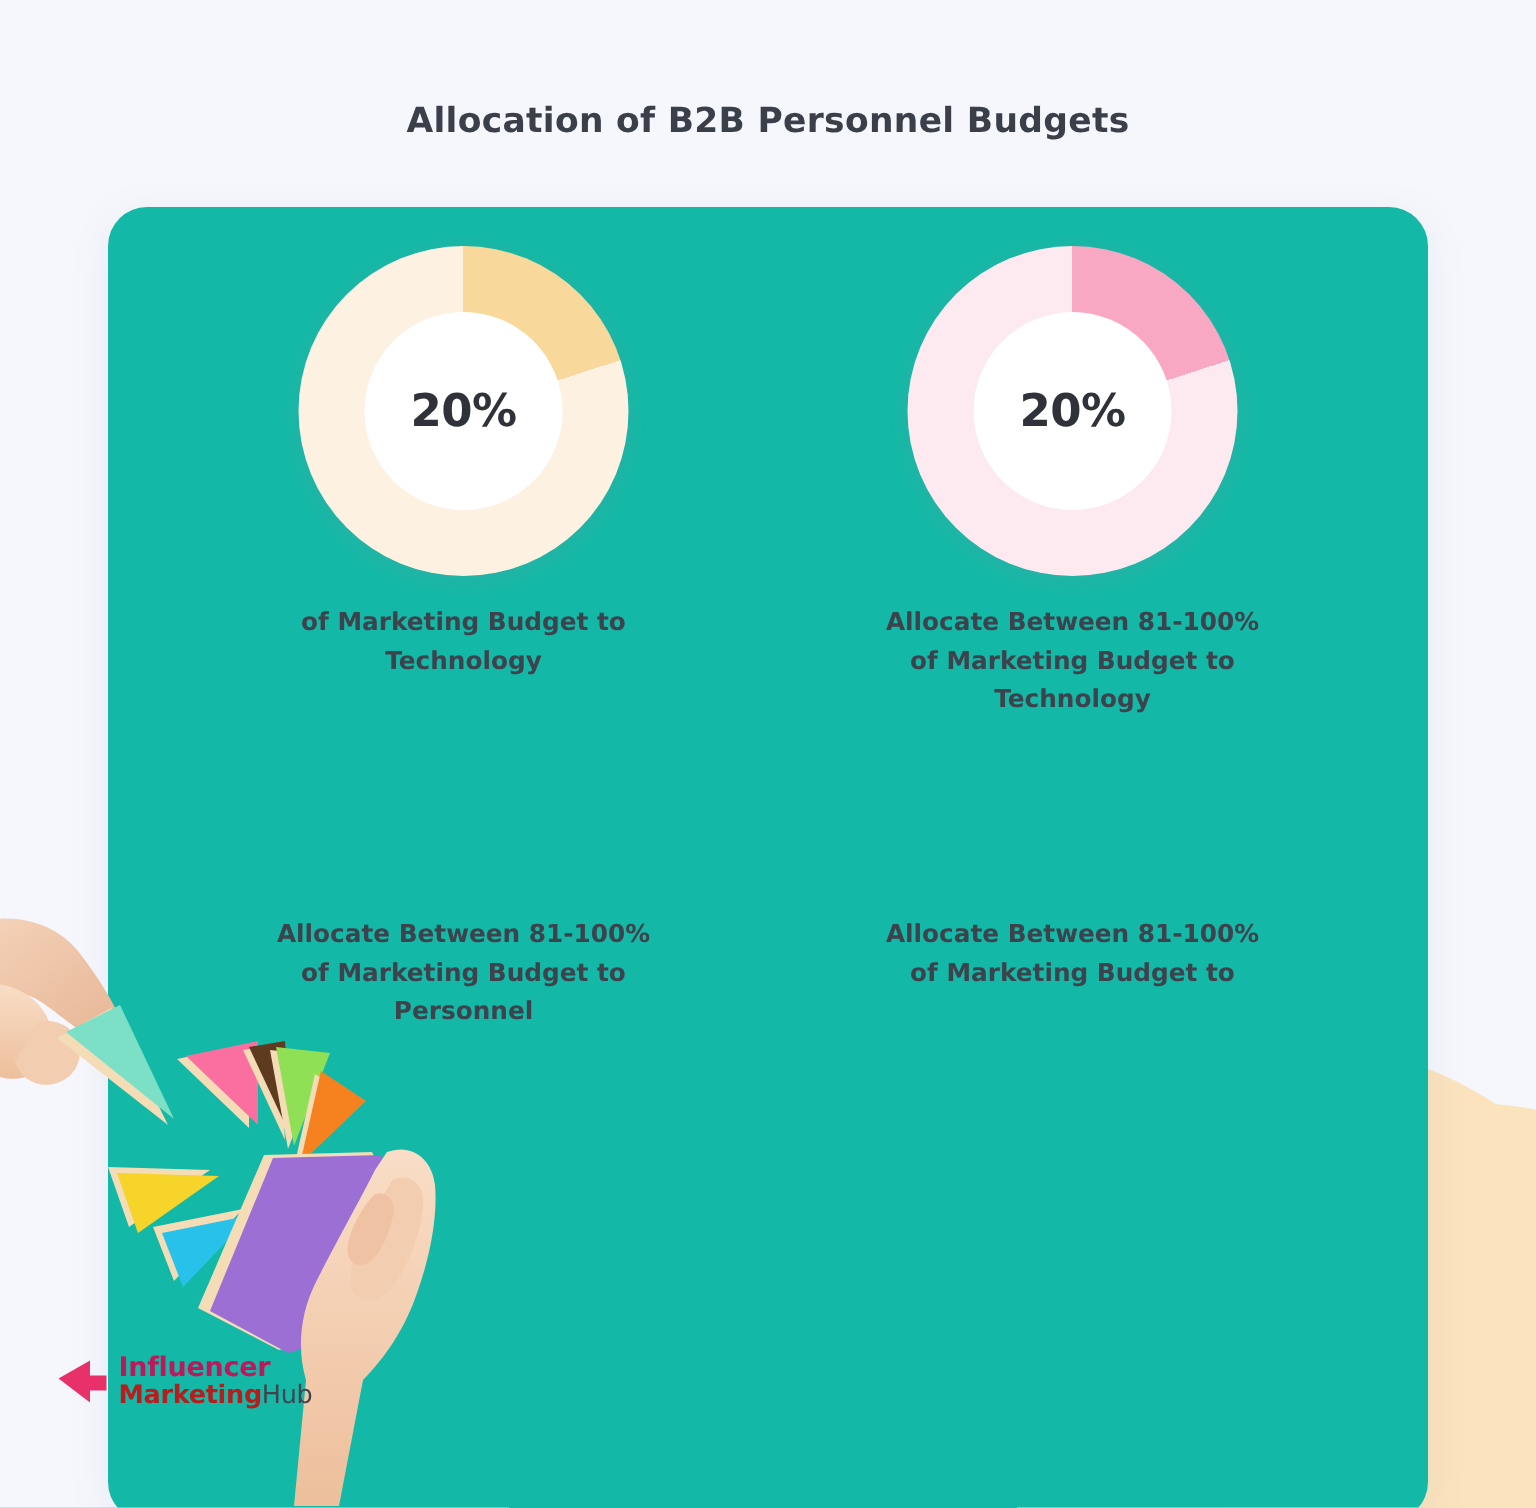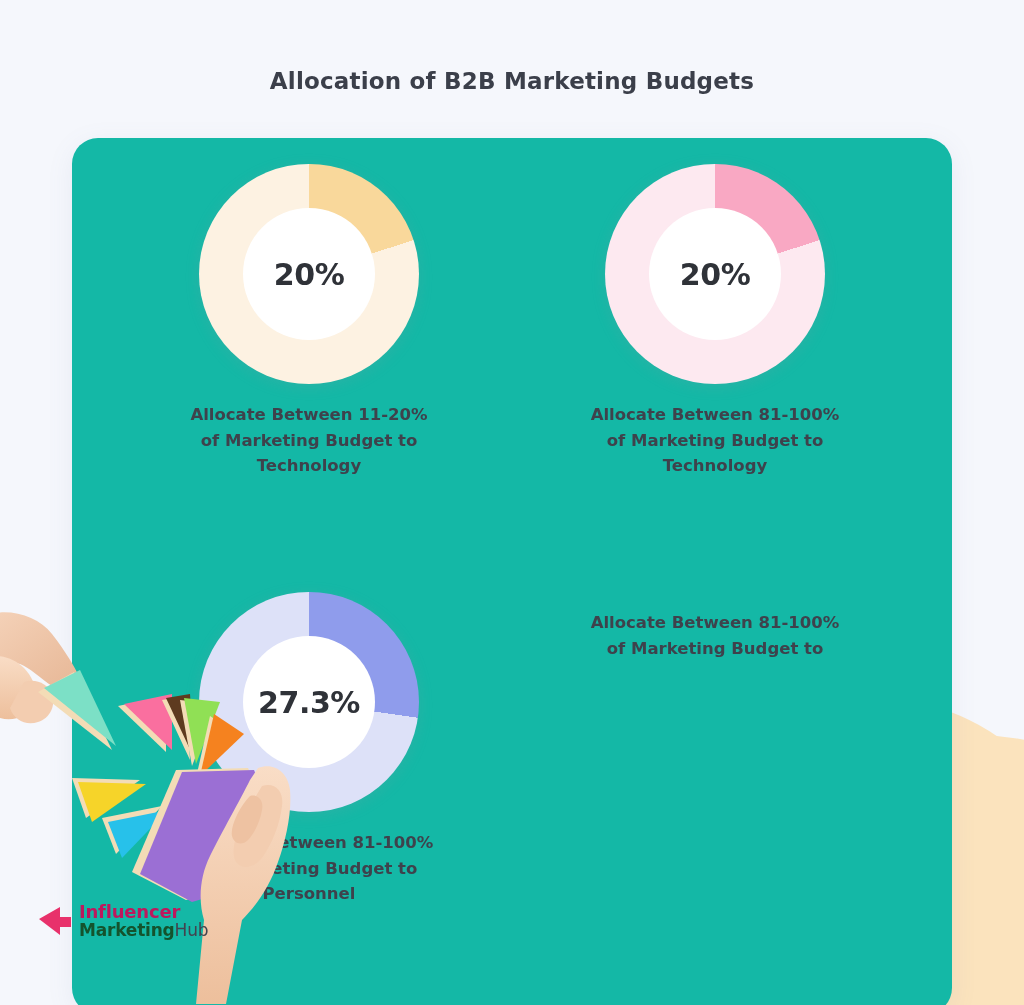--- a/index.html
+++ b/index.html
@@ -88,45 +88,44 @@
   .logo-mark{ width:34px; height:32px; flex:0 0 auto; }
   .logo-text{ display:flex; flex-direction:column; line-height:1.05; }
   .logo-l1{
     font-family:"DejaVu Sans", sans-serif;
     font-size:18px; font-weight:bold; color:#be185d; letter-spacing:-.2px;
   }
   .logo-l2{
     font-family:"DejaVu Sans", sans-serif;
     font-size:17px; color:#43434f; letter-spacing:-.2px;
   }
-  .logo-l2 b{ font-weight:bold; color:#14532d; }
+  .logo-l2 b{ font-weight:bold; color:#b91c1c; }
 </style>
 </head>
 <body>
 
 <div id="stage">
 
   <div class="blob-peach"></div>
   <div class="blob-peach-2"></div>
 
-  <div class="page-title">Allocation of B2B Marketing Budgets</div>
+  <div class="page-title">Allocation of B2B Personnel Budgets</div>
 
   <div class="card">
     <div class="grid">
 
       <div class="cell">
         <div class="donut-wrap">
           <div class="donut" id="donut0" style="background: conic-gradient(rgb(249, 216, 155) 0deg, rgb(249, 216, 155) 72deg, rgb(253, 242, 226) 72deg, rgb(253, 242, 226) 360deg);">
             <div class="hole">
               <span class="value">20%</span>
             </div>
           </div>
         </div>
         <div class="caption">
-          <div>Allocate Between 11-20%</div>
           <div>of Marketing Budget to</div>
           <div>Technology</div>
         </div>
       </div>
 
       <div class="cell">
         <div class="donut-wrap">
           <div class="donut" id="donut1" style="background: conic-gradient(rgb(249, 168, 195) 0deg, rgb(249, 168, 195) 72deg, rgb(253, 233, 240) 72deg, rgb(253, 233, 240) 360deg);">
             <div class="hole">
               <span class="value">20%</span>
@@ -134,27 +133,20 @@
           </div>
         </div>
         <div class="caption">
           <div>Allocate Between 81-100%</div>
           <div>of Marketing Budget to</div>
           <div>Technology</div>
         </div>
       </div>
 
       <div class="cell r2">
-        <div class="donut-wrap">
-          <div class="donut" id="donut2" style="background: conic-gradient(rgb(143, 156, 236) 0deg, rgb(143, 156, 236) 98.28deg, rgb(221, 225, 248) 98.28deg, rgb(221, 225, 248) 360deg);">
-            <div class="hole">
-              <span class="value">27.3%</span>
-            </div>
-          </div>
-        </div>
         <div class="caption">
           <div>Allocate Between 81-100%</div>
           <div>of Marketing Budget to</div>
           <div>Personnel</div>
         </div>
       </div>
 
       <div class="cell r2">
         <div class="caption">
           <div>Allocate Between 81-100%</div>

